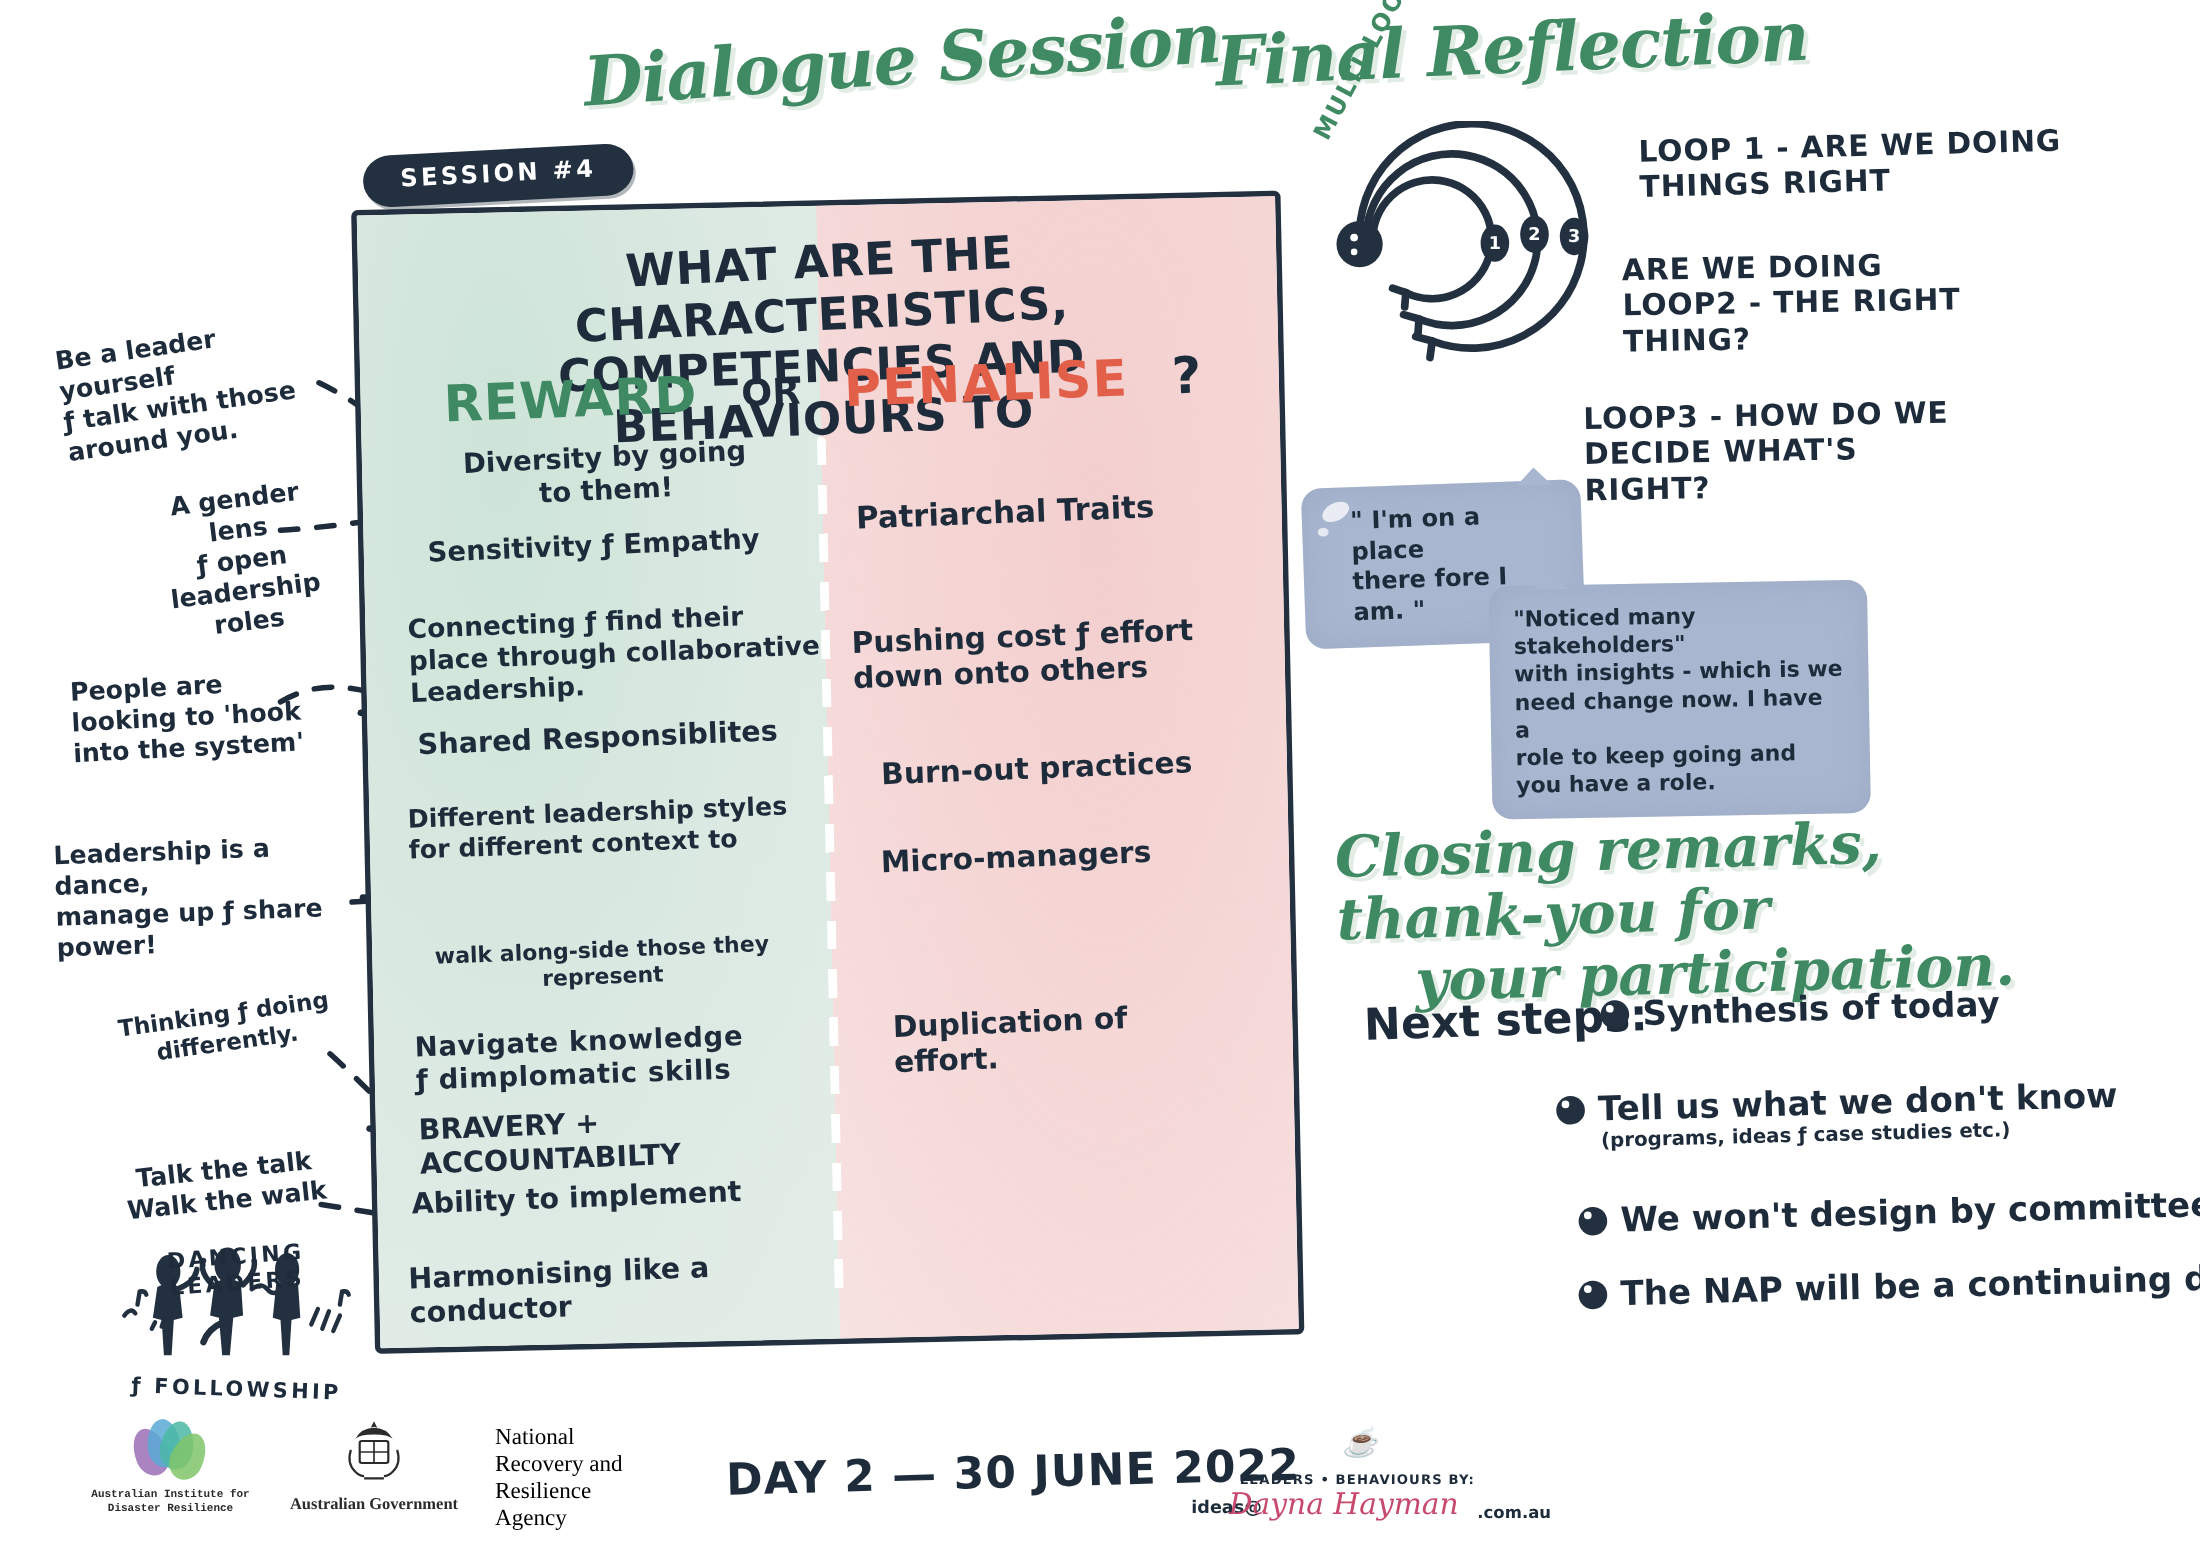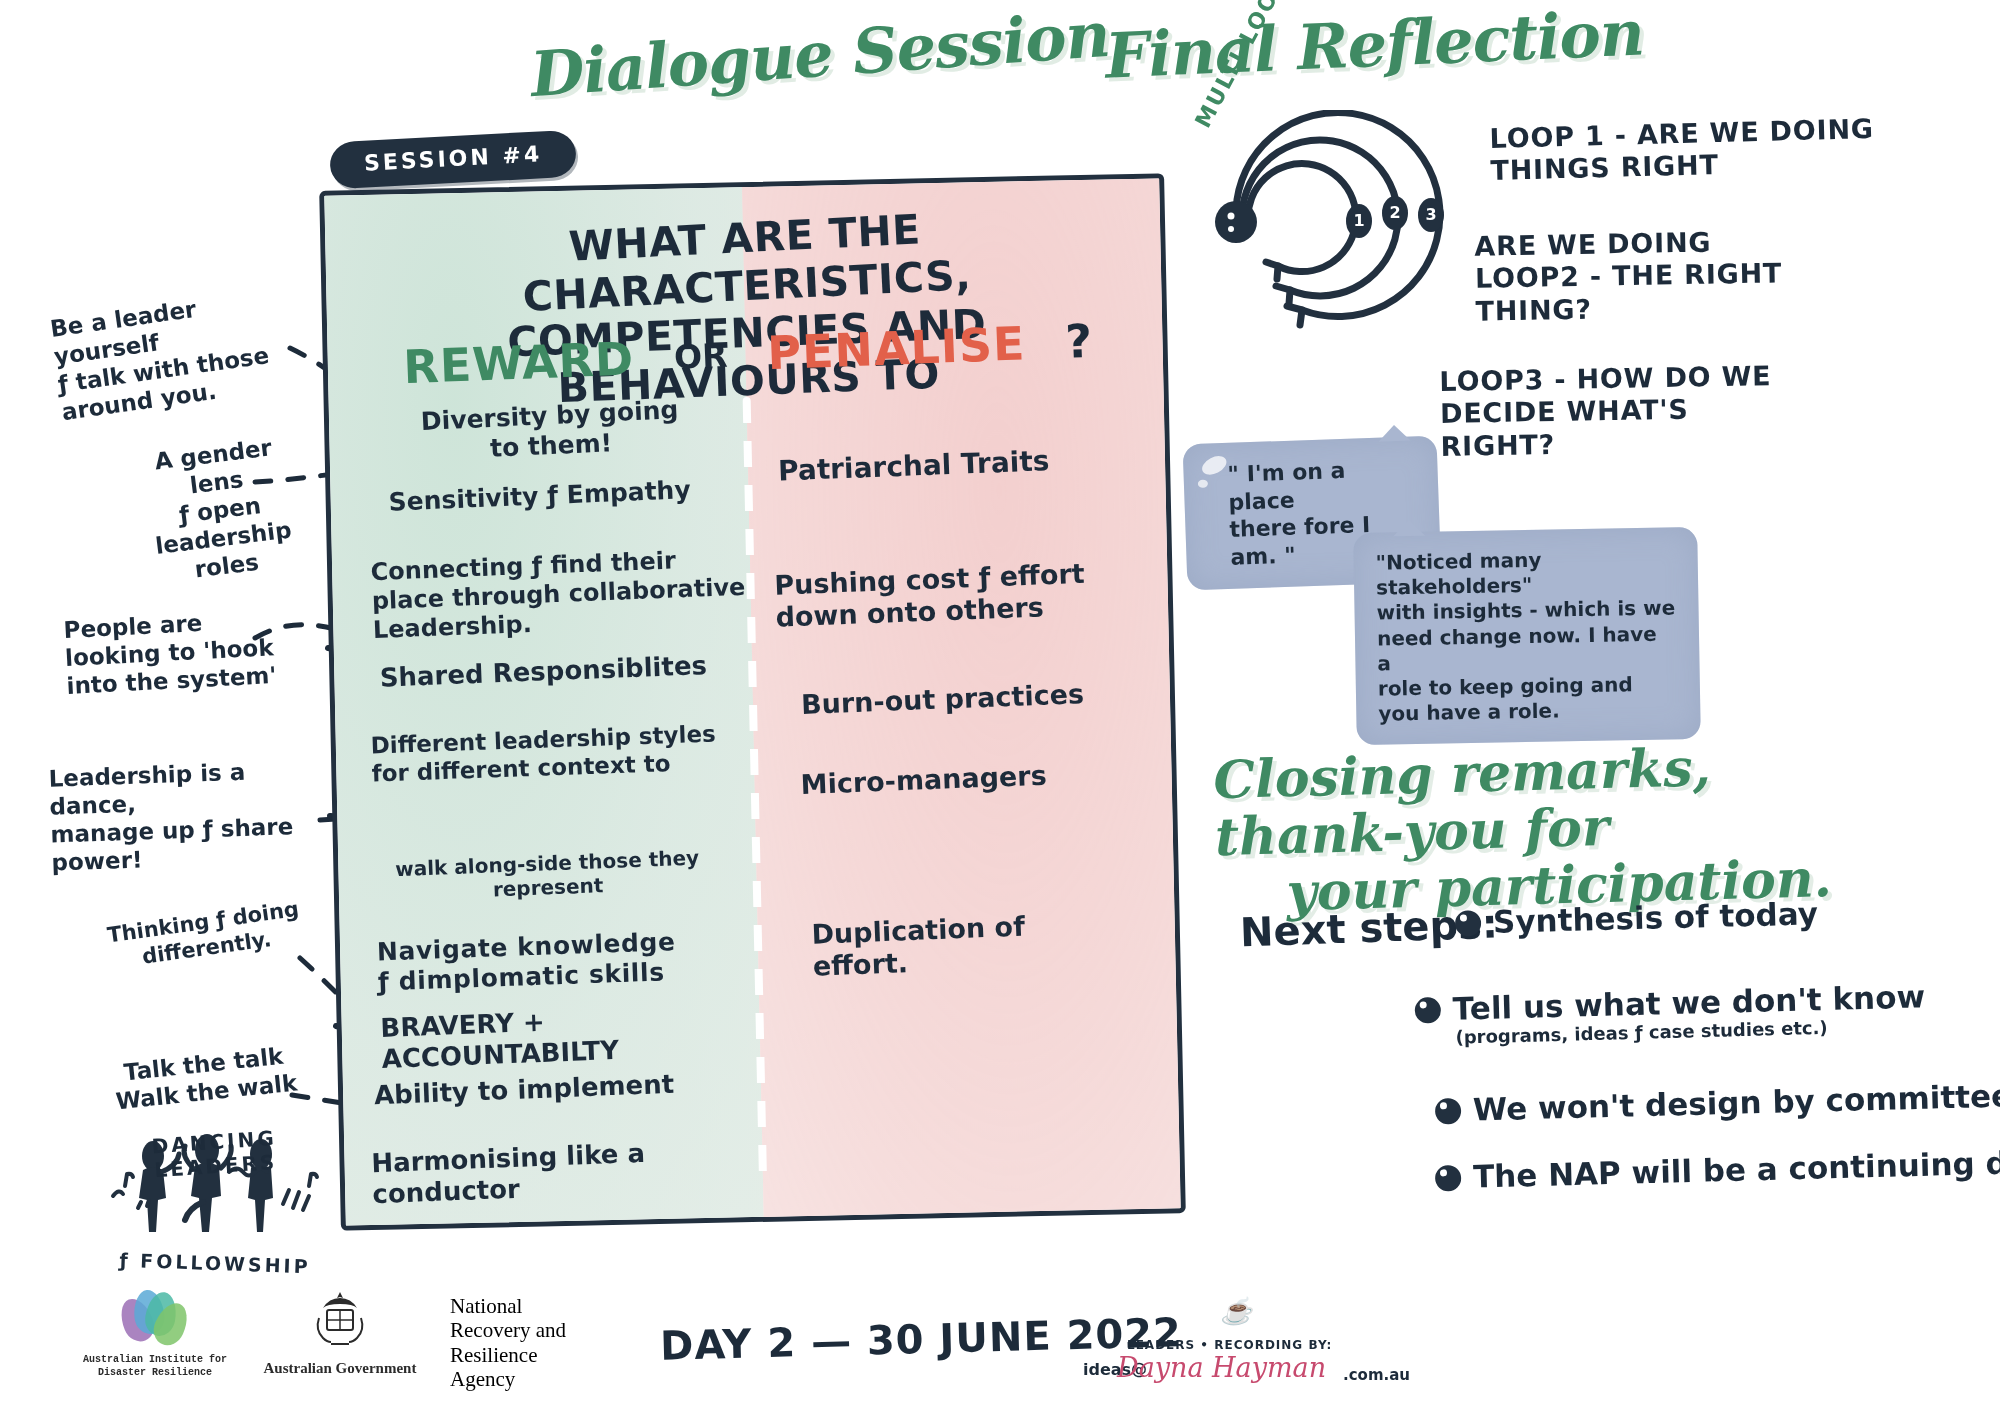--- a/index.html
+++ b/index.html
@@ -522,20 +522,20 @@
       <div class="txt" style="white-space:pre-line">National
 Recovery and
 Resilience
 Agency</div>
     </div>
 
     <div id="footer-day">DAY 2 — 30 JUNE 2022</div>
 
     <div id="credit">
       <span class="logoblob">☕</span>
-      <span class="smallcaps"><span>LEADERS</span> • <span>RECORDING BY:</span></span>
+      <span class="smallcaps"><span>LEADERS</span> • <span>BEHAVIOURS BY:</span></span>
       <span class="hello">ideas@</span>
       <span class="name">Dayna Hayman</span>
       <span class="dom">.com.au</span>
     </div>
   </div>
 
 </div>
 
 </body></html>

